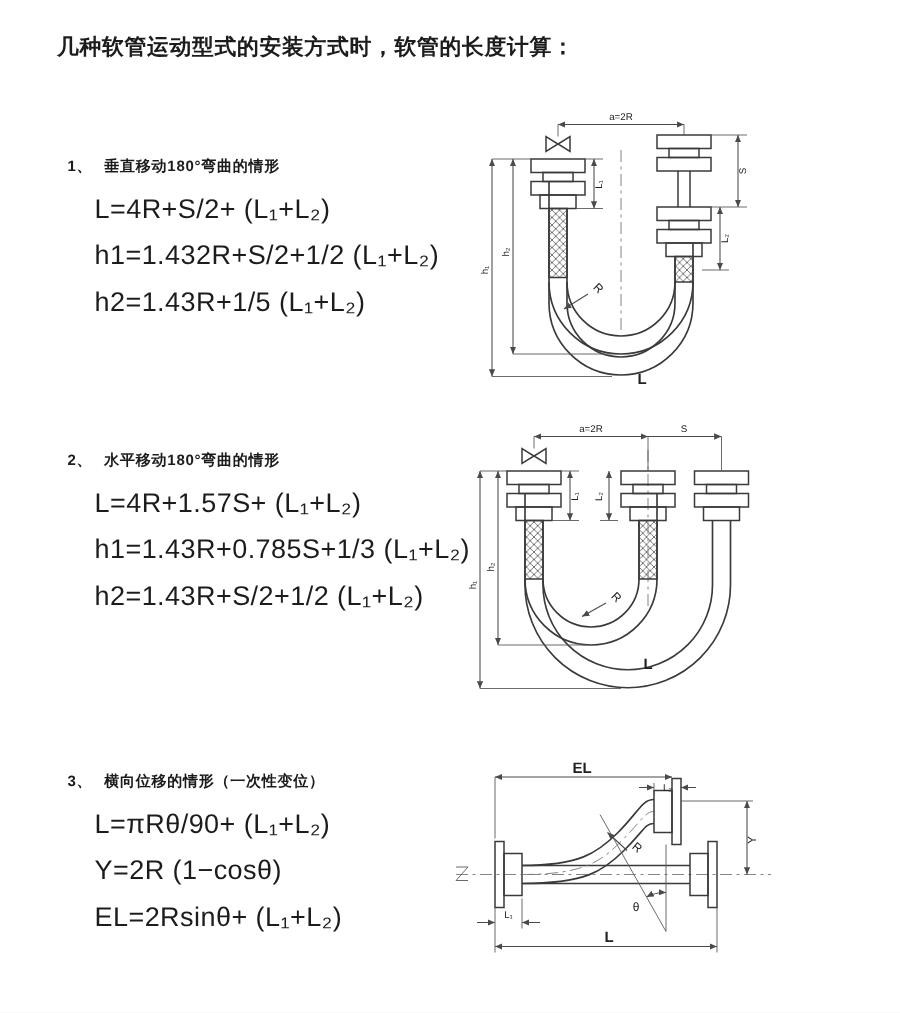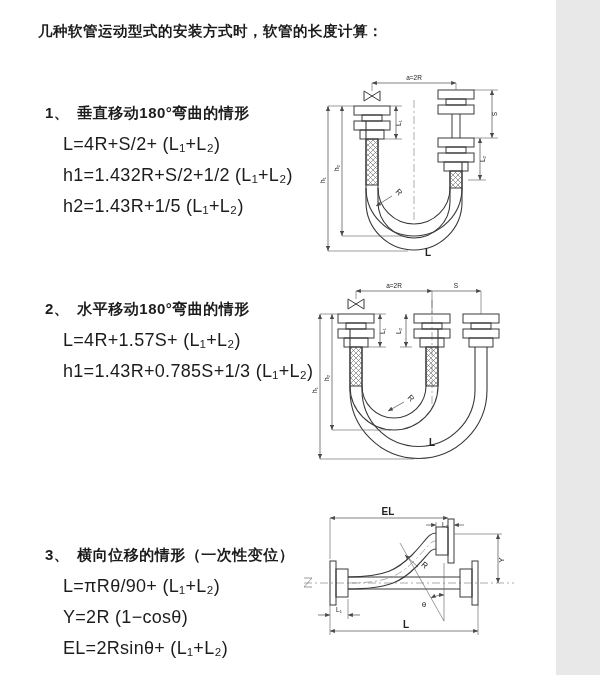--- a/index.html
+++ b/index.html
@@ -1,21 +1,21 @@
 <!DOCTYPE html>
 <html><head>
 <meta charset="utf-8">
 <style>
   html,body{margin:0;padding:0;}
   body{background:#e8e8e8;font-family:"Liberation Sans","DejaVu Sans",sans-serif;}
-  .page{position:relative;width:556px;height:675px;background:#ffffff;overflow:hidden;color:#1c1c1c;}
+  .page{position:relative;width:600px;height:675px;background:#ffffff;overflow:hidden;color:#1c1c1c;}
   .title{position:absolute;left:38px;top:22px;font-size:14.5px;font-weight:700;letter-spacing:.5px;}
   .section{position:absolute;left:45px;width:290px;}
-  .sec1{top:104px;} .sec2{top:300px;} .sec3{top:514px;margin-top:32px;}
-  .sec-head{font-size:15px;font-weight:700;letter-spacing:.5px;margin-bottom:6px;white-space:nowrap;}
+  .sec1{top:104px;} .sec2{top:300px;} .sec3{top:514px;}
+  .sec-head{font-size:10px;font-weight:700;letter-spacing:.5px;margin-bottom:6px;white-space:nowrap;}
   .sec-num{margin-right:8px;}
   .formula{font-size:18px;font-weight:500;margin-left:18px;line-height:31px;white-space:nowrap;letter-spacing:.3px;}
   .fig{position:absolute;}
   .fig1{left:308px;top:70px;} .fig2{left:306px;top:278px;} .fig3{left:296px;top:503px;}
   svg{display:block;}
   svg text{font-family:"Liberation Sans","DejaVu Sans",sans-serif;fill:#222;}
   .hose{stroke:#3a3a3a;stroke-width:1.1;fill:none;}
   .part{stroke:#3a3a3a;stroke-width:1;fill:none;}
   .dim{stroke:#4a4a4a;stroke-width:.7;fill:none;}
   .thin{stroke:#5a5a5a;stroke-width:.6;fill:none;}
@@ -37,20 +37,21 @@
     <div class="formula">h1=1.432R+S/2+1/2 (L₁+L₂)</div>
     <div class="formula">h2=1.43R+1/5 (L₁+L₂)</div>
   </div>
 
   <div class="section sec2">
     <div class="sec-head">
       <span class="sec-num">2、</span><span>水平移动180°弯曲的情形</span>
     </div>
     <div class="formula">L=4R+1.57S+ (L₁+L₂)</div>
     <div class="formula">h1=1.43R+0.785S+1/3 (L₁+L₂)</div>
+    <div class="formula">h2=1.43R+S/2+1/2 (L₁+L₂)</div>
   </div>
 
   <div class="section sec3">
     <div class="sec-head">
       <span class="sec-num">3、</span><span>横向位移的情形（一次性变位）</span>
     </div>
     <div class="formula">L=πRθ/90+ (L₁+L₂)</div>
     <div class="formula">Y=2R (1−cosθ)</div>
     <div class="formula">EL=2Rsinθ+ (L₁+L₂)</div>
   </div>

